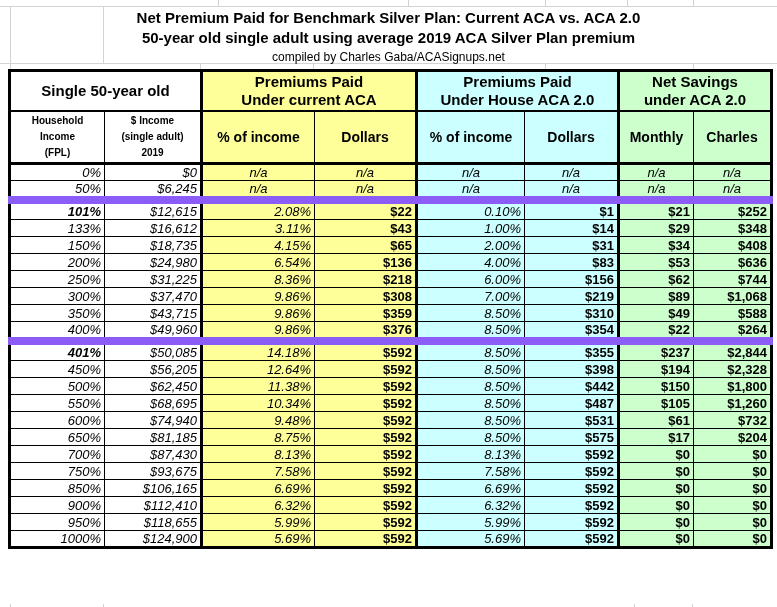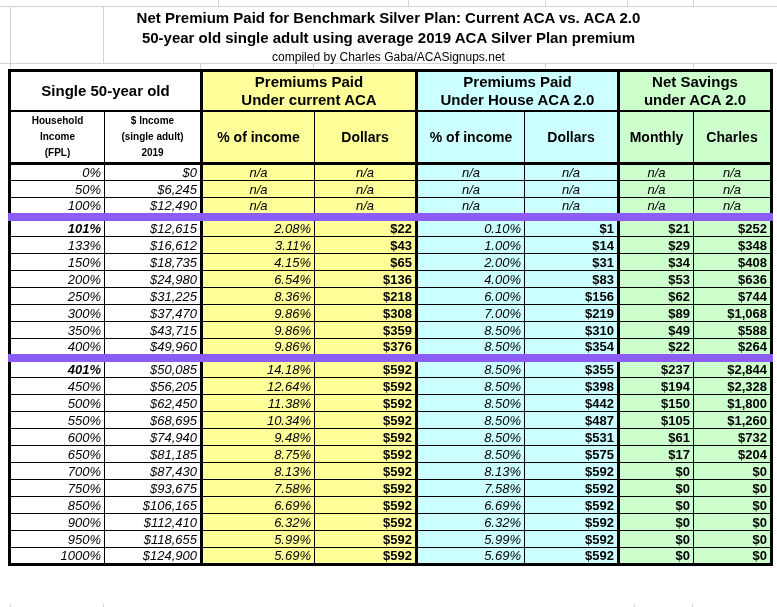--- a/index.html
+++ b/index.html
@@ -121,30 +121,20 @@
       <tr>
     <td class="fpl">50%</td>
     <td class="inc">$6,245</td>
     <td class="pct y thickL na">n/a</td>
     <td class="usd y na">n/a</td>
     <td class="pct c thickL na">n/a</td>
     <td class="usd c na">n/a</td>
     <td class="usd g thickL na">n/a</td>
     <td class="usd g na">n/a</td>
   </tr>
-      <tr>
-    <td class="fpl">100%</td>
-    <td class="inc">$12,490</td>
-    <td class="pct y thickL na">n/a</td>
-    <td class="usd y na">n/a</td>
-    <td class="pct c thickL na">n/a</td>
-    <td class="usd c na">n/a</td>
-    <td class="usd g thickL na">n/a</td>
-    <td class="usd g na">n/a</td>
-  </tr>
       <tr class="sep">
     <td class="fpl strong">101%</td>
     <td class="inc">$12,615</td>
     <td class="pct y thickL">2.08%</td>
     <td class="usd y">$22</td>
     <td class="pct c thickL">0.10%</td>
     <td class="usd c">$1</td>
     <td class="usd g thickL">$21</td>
     <td class="usd g">$252</td>
   </tr>

